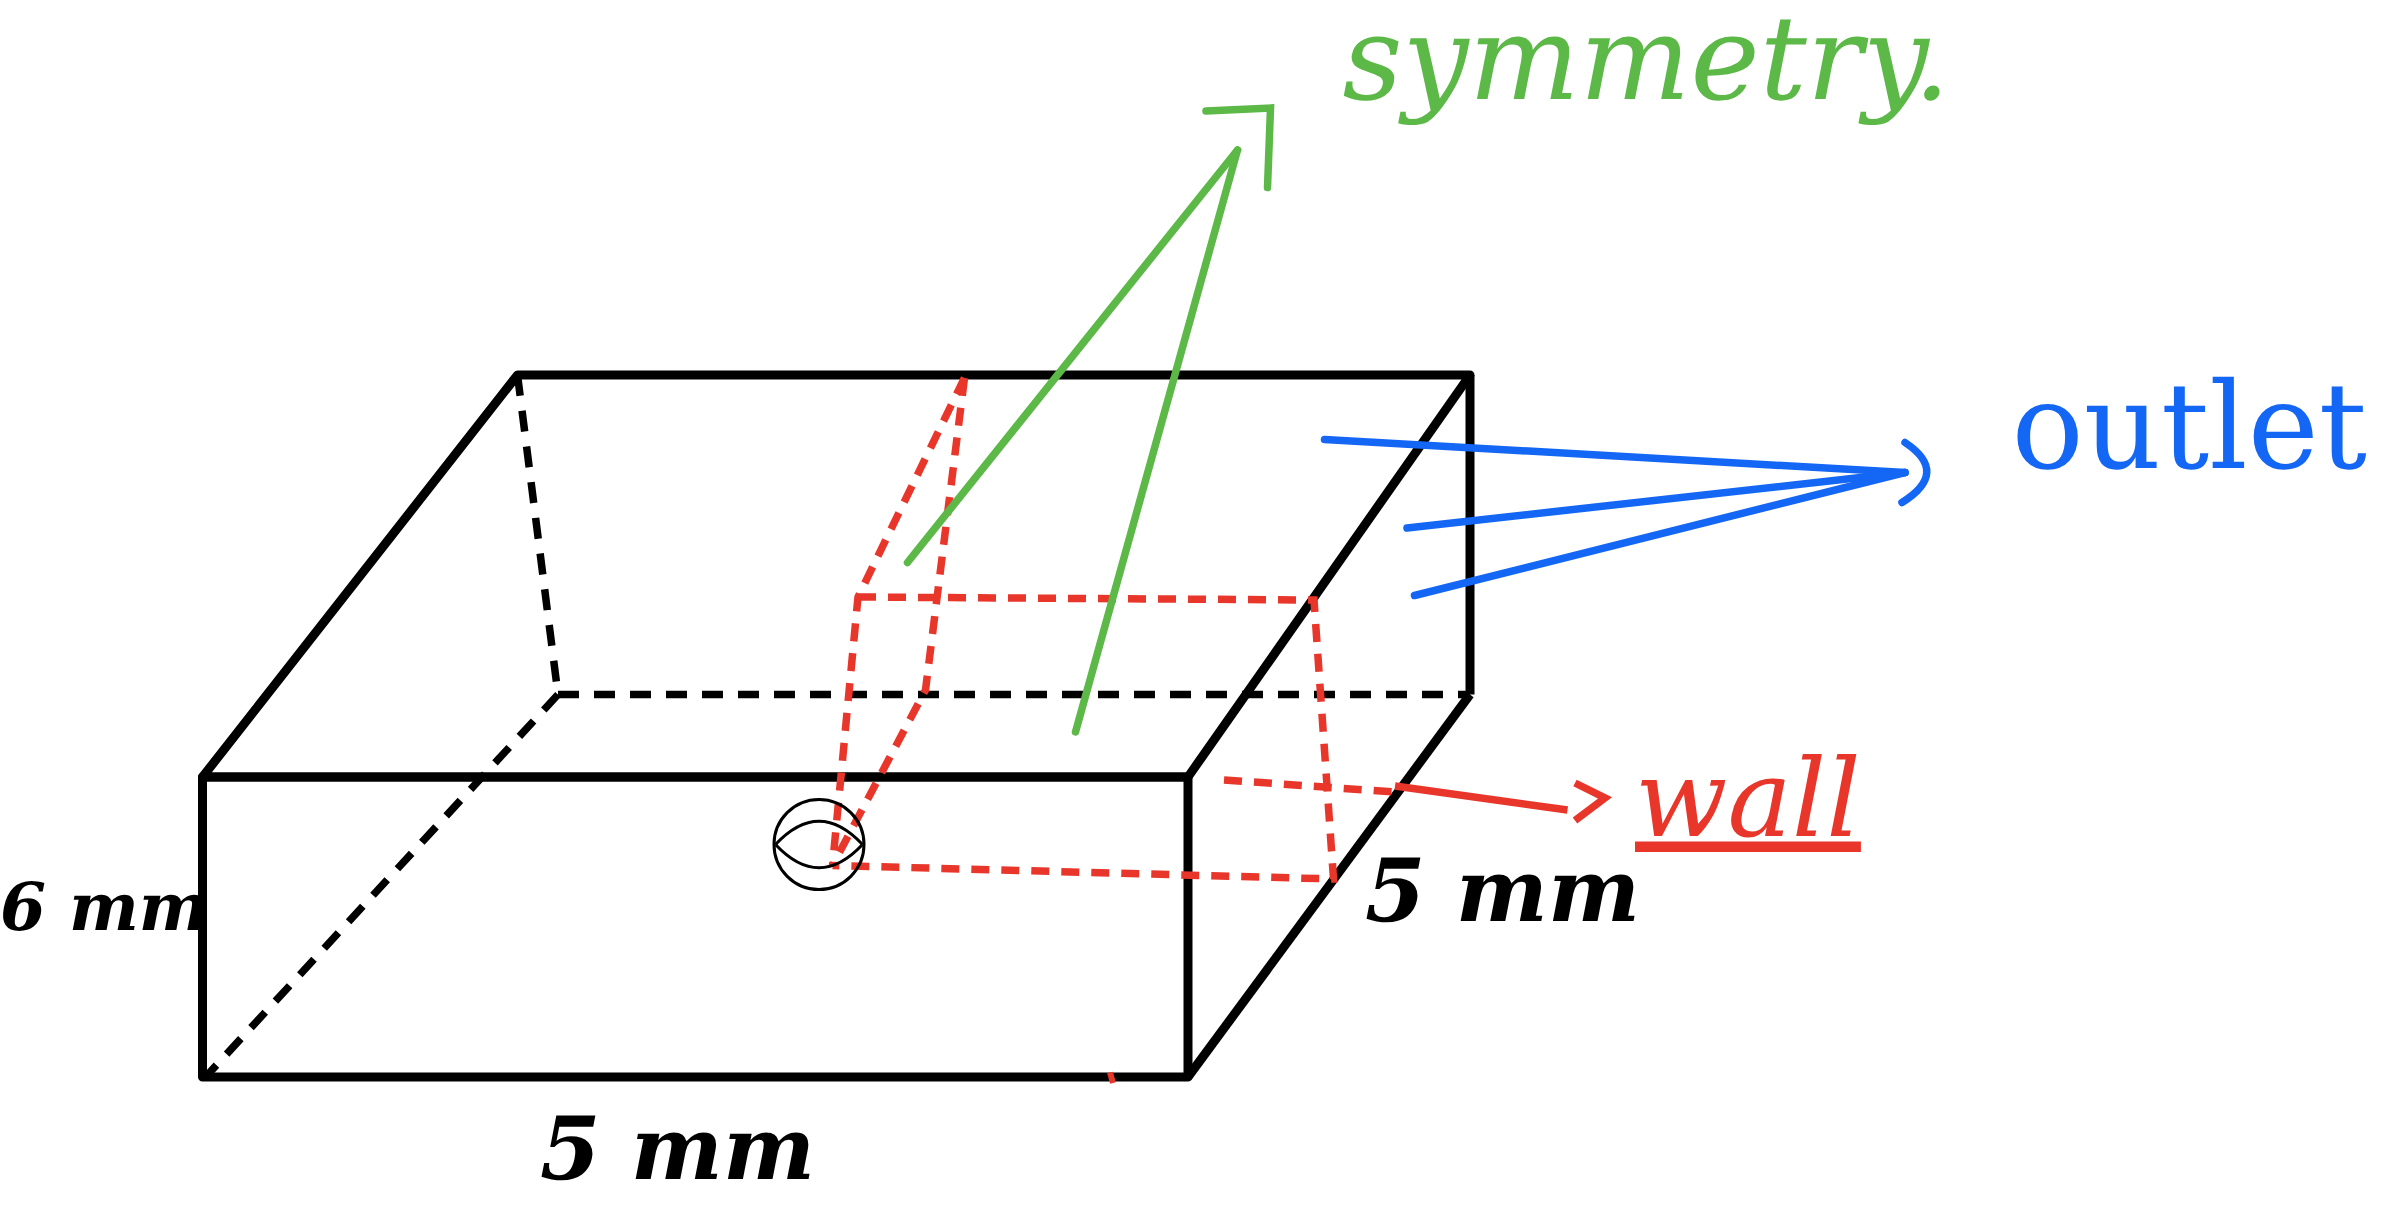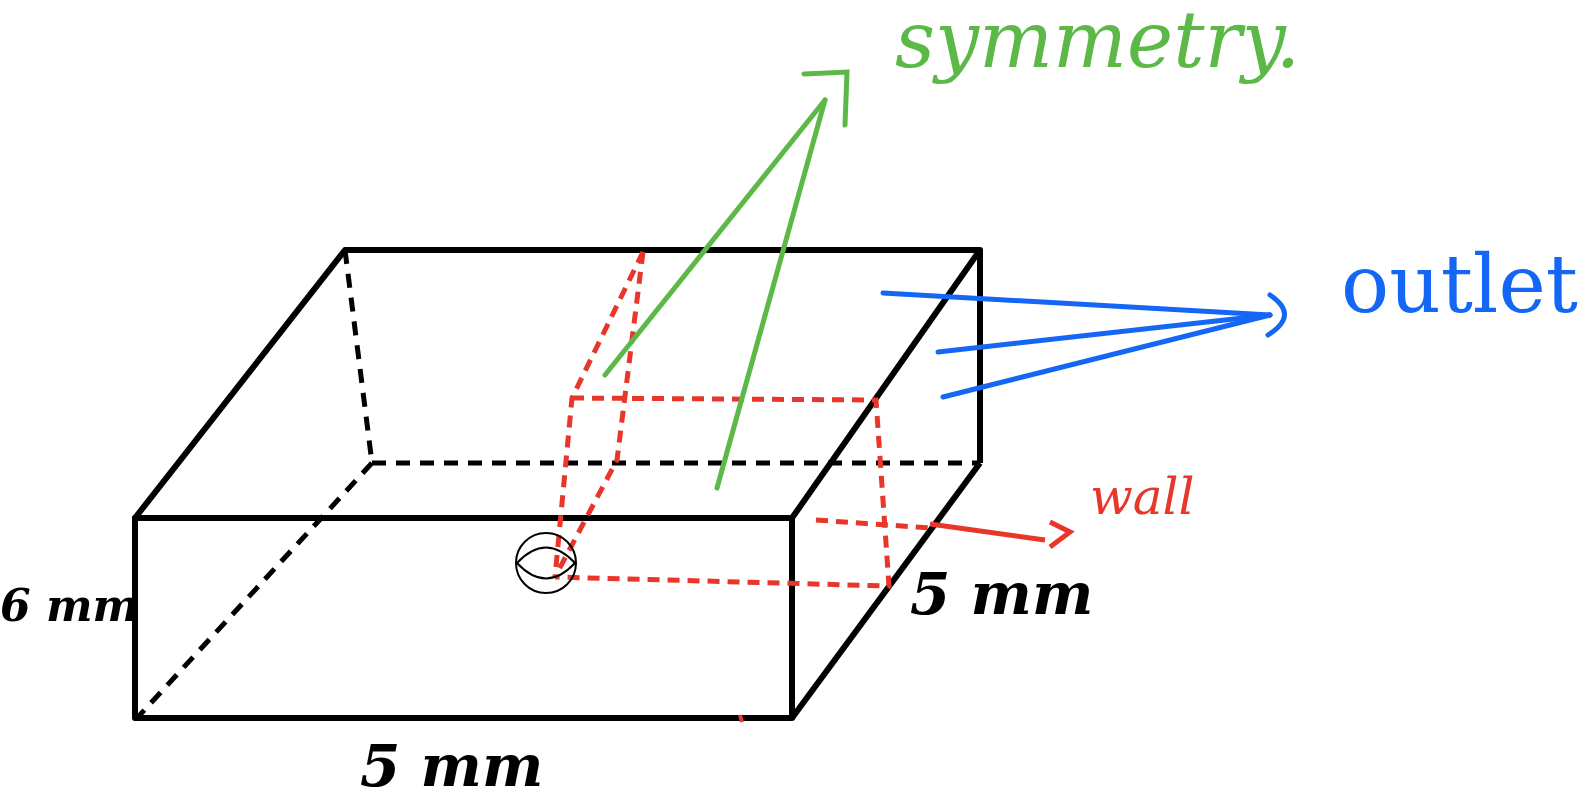--- a/index.html
+++ b/index.html
@@ -50,16 +50,16 @@
   <g stroke="#1466f5" stroke-width="5" fill="none" stroke-linecap="round">
     <line x1="883" y1="293" x2="1270" y2="315"></line>
     <line x1="938" y1="352" x2="1270" y2="315"></line>
     <line x1="943" y1="397" x2="1270" y2="315"></line>
     <path d="M1270,295 Q1300,315 1268,335"></path>
   </g>
 </svg>
 
 <div class="lbl" style="left:895px;top:-5px;font-size:78px;color:#5cb847;">symmetry.</div>
 <div class="lbl" style="left:1310px;top:238px;font-size:80px;color:#1466f5;font-style:normal;margin-left:31px;">outlet</div>
-<div class="lbl" style="left:1090px;top:468px;font-size:50px;color:#e8362b;">wall</div>
+<div class="lbl" style="left:1090px;top:490px;font-size:72px;color:#e8362b;text-decoration:underline;">wall</div>
 <div class="lbl" style="left:0px;top:580px;font-size:44px;color:#000;font-weight:bold;">6 mm</div>
 <div class="lbl" style="left:360px;top:732px;font-size:58px;color:#000;font-weight:bold;">5 mm</div>
 <div class="lbl" style="left:910px;top:560px;font-size:58px;color:#000;font-weight:bold;">5 mm</div>
 
 </body></html>

